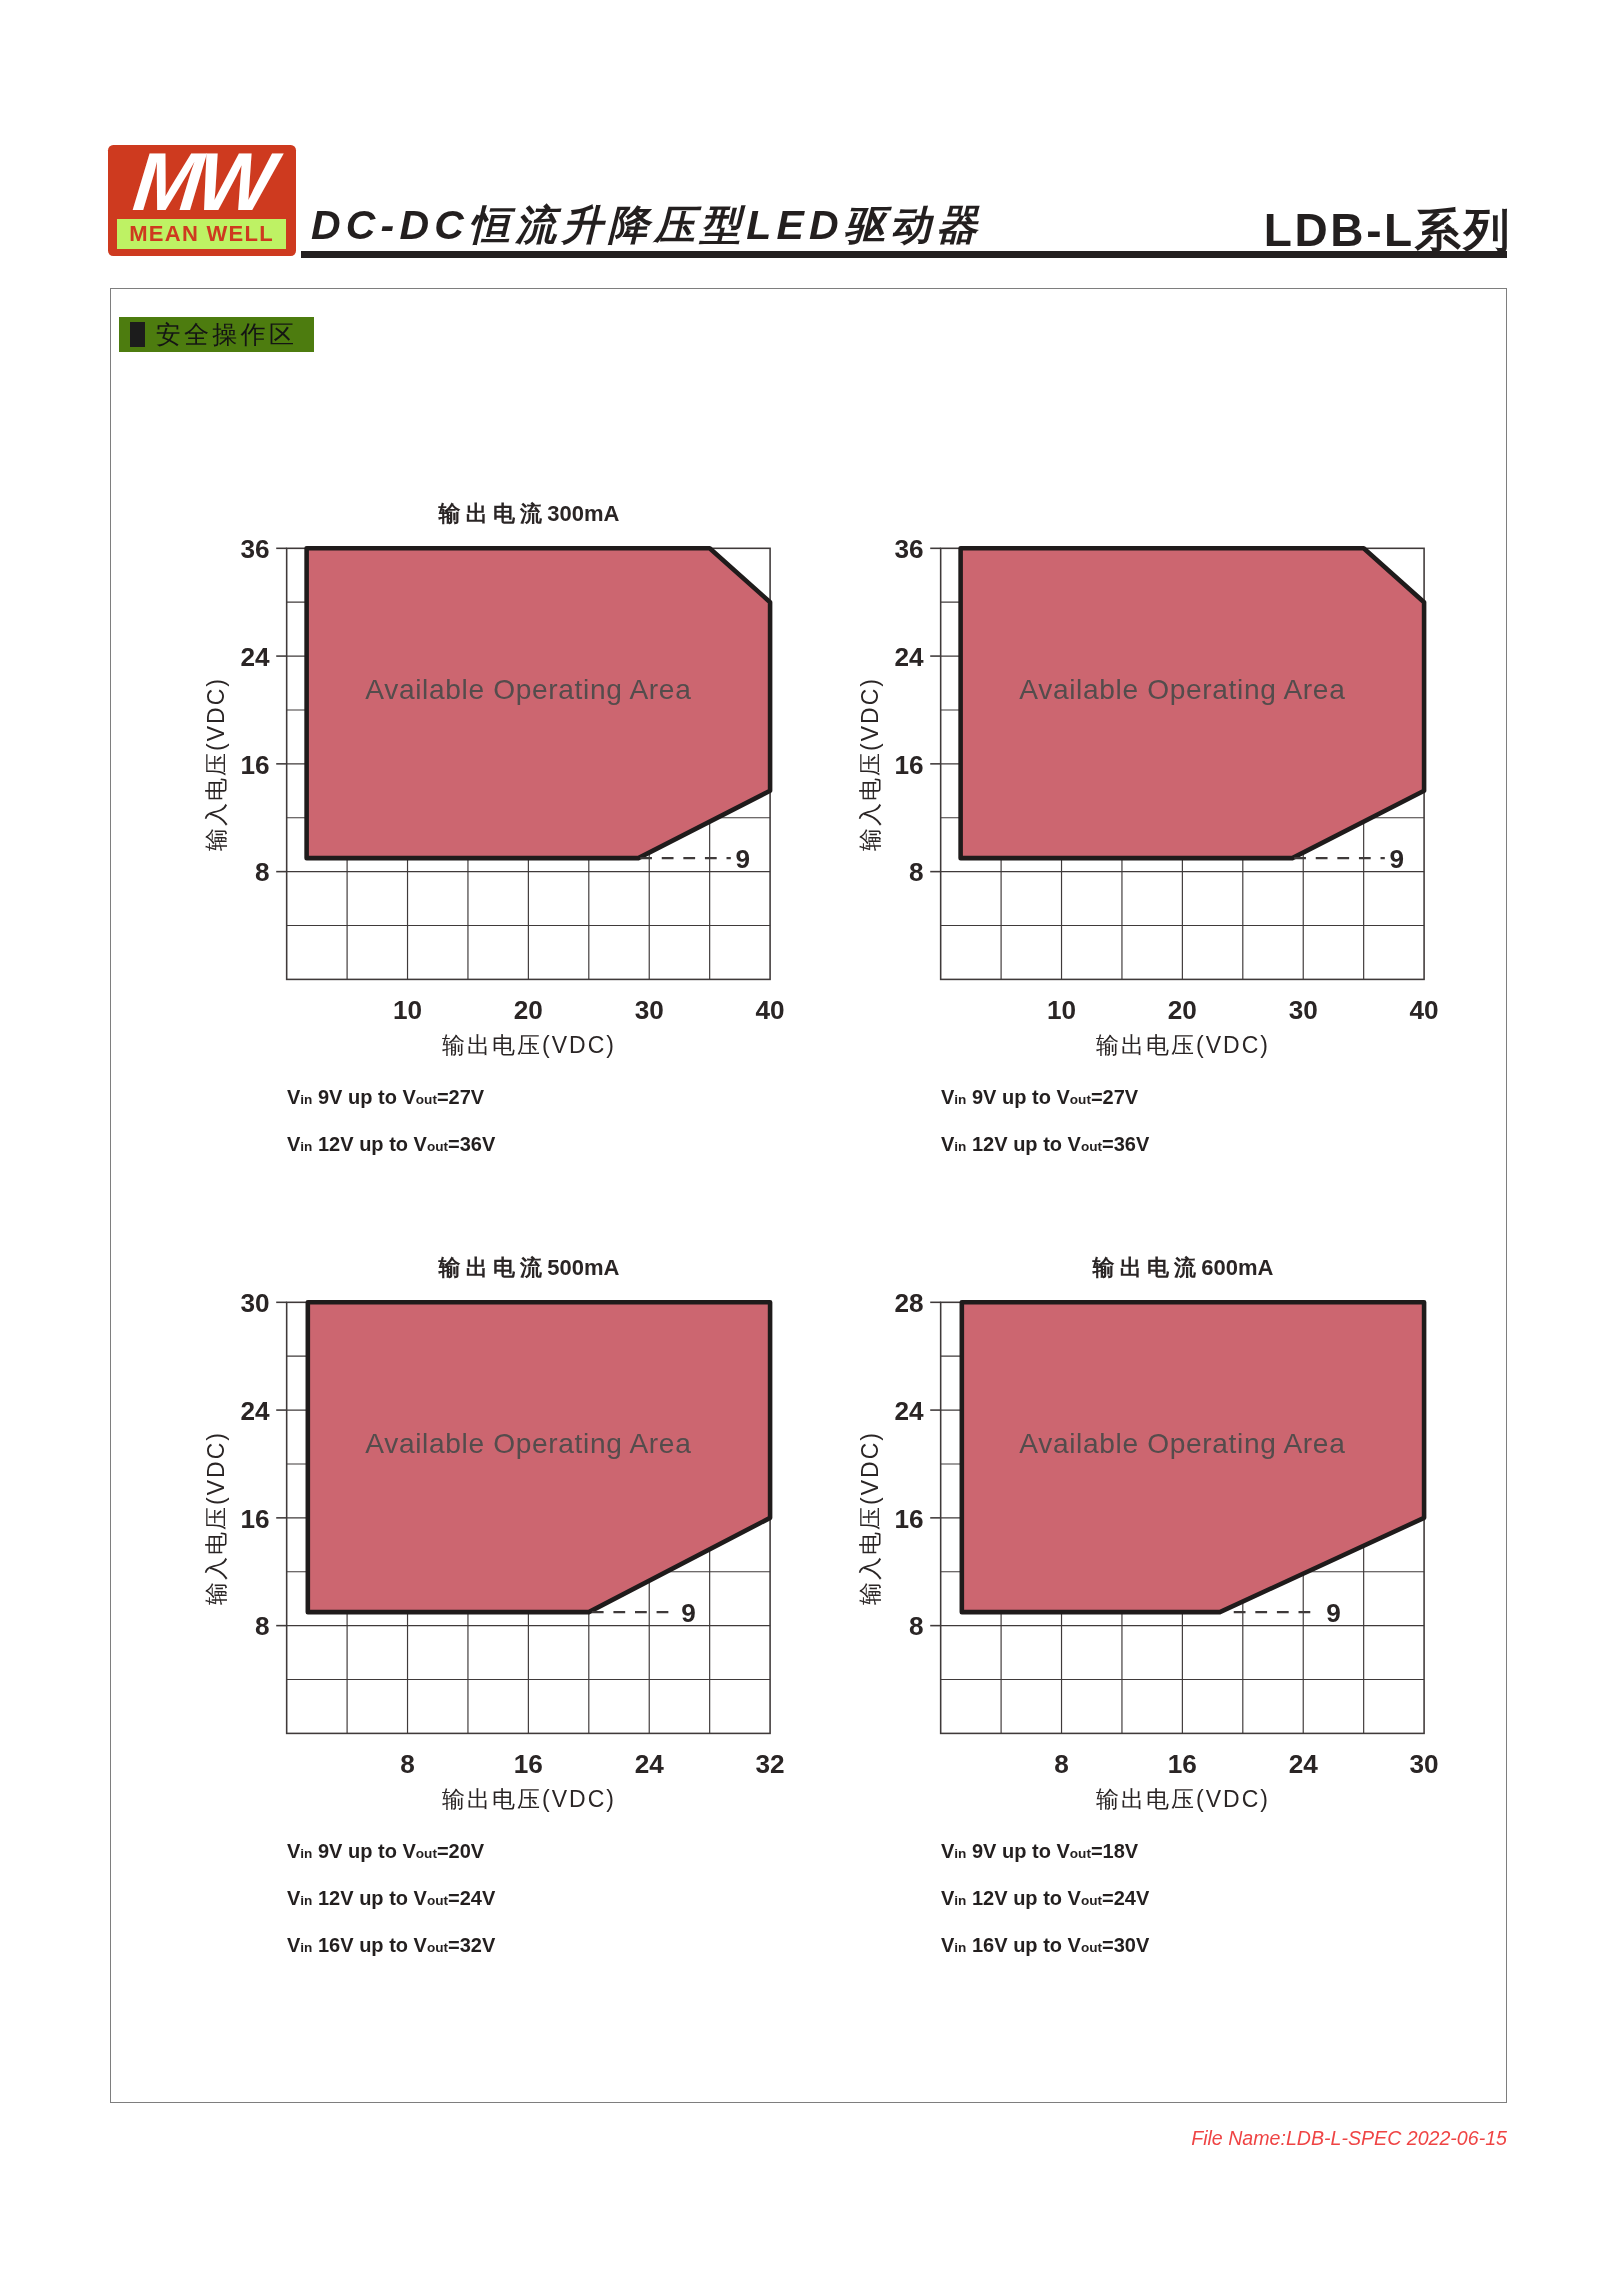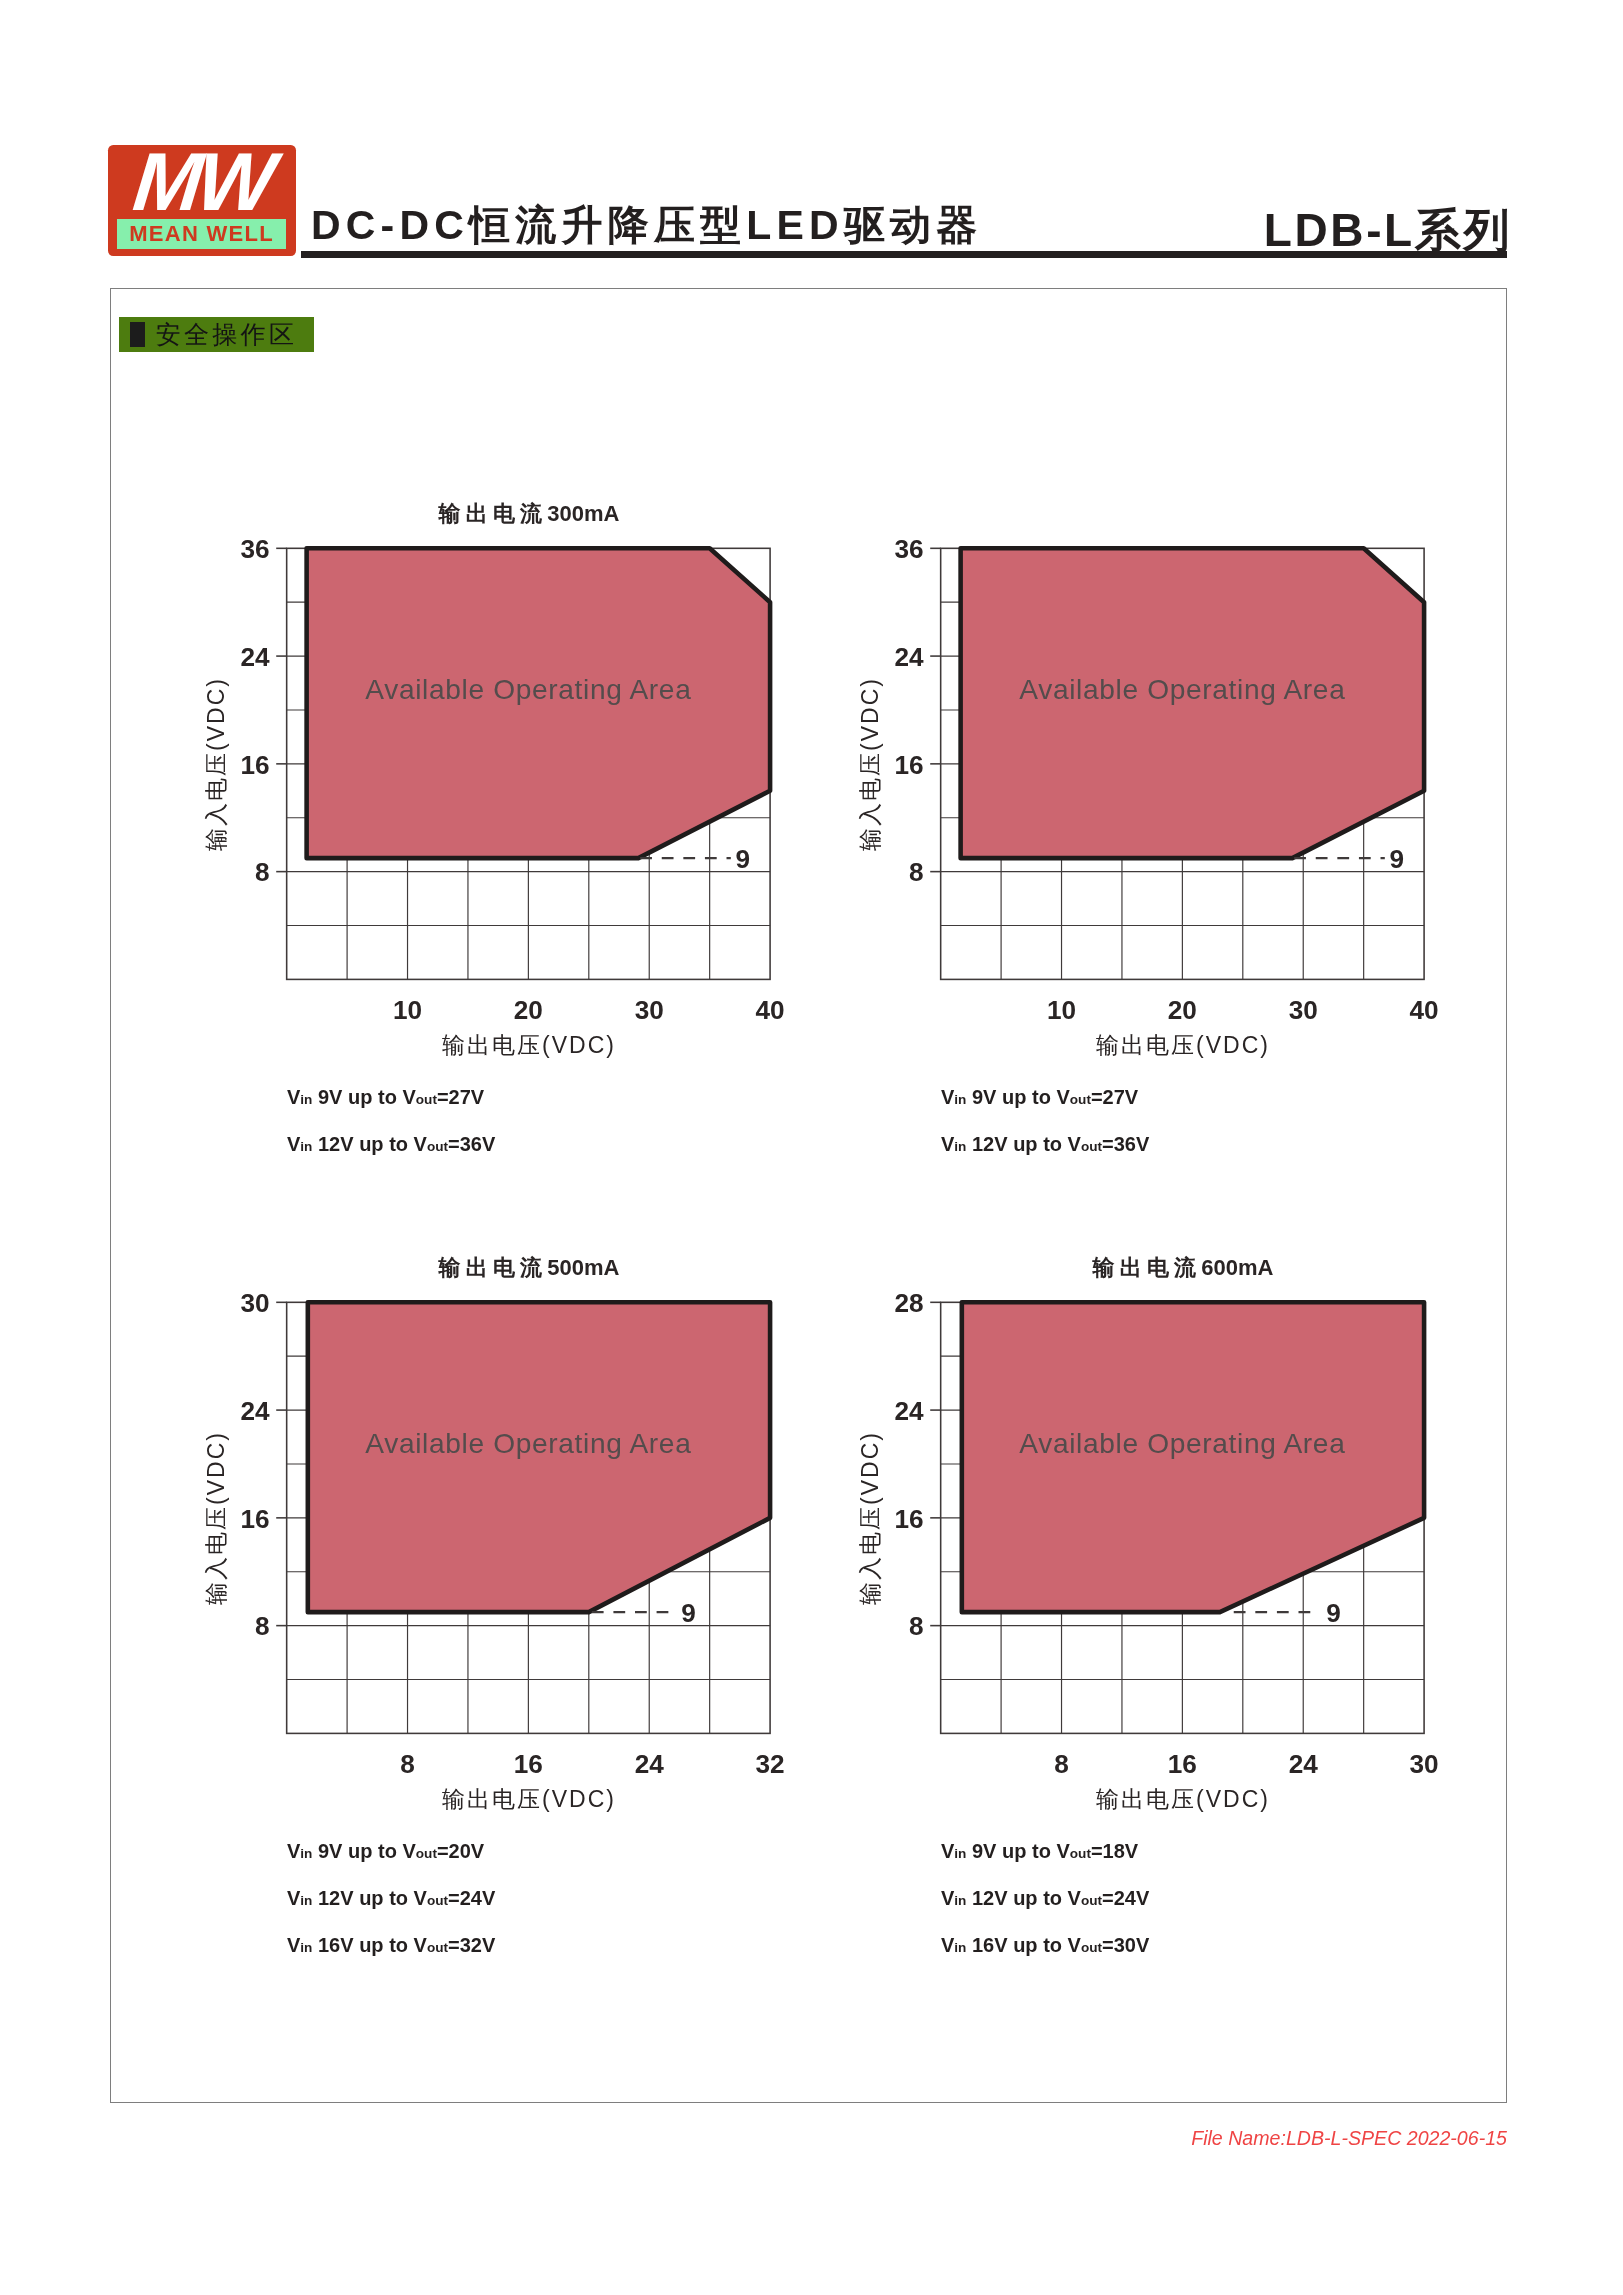--- a/index.html
+++ b/index.html
@@ -4,24 +4,24 @@
 <style>
   html,body{margin:0;padding:0;}
   body{
     width:1623px;height:2295px;position:relative;background:#ffffff;
     font-family:"Liberation Sans","DejaVu Sans",sans-serif;color:#231f1f;overflow:hidden;
   }
   
   .logo{position:absolute;left:108px;top:145px;width:188px;height:111px;background:#CE3A1F;border-radius:5.2px;}
   .logo .mw{position:absolute;left:0;right:0;top:-2.6px;text-align:center;font-size:82px;line-height:79px;
     font-weight:bold;font-style:italic;color:#ffffff;letter-spacing:-5.2px;transform:skewX(-6deg);}
-  .logo .band{position:absolute;left:9px;right:9.8px;bottom:7.2px;height:30px;background:#86efac;
+  .logo .band{position:absolute;left:9px;right:9.8px;bottom:7.2px;height:30px;background:#bef264;
     display:flex;align-items:center;justify-content:center;}
   .logo .band span{color:#CE3A1F;font-weight:bold;font-size:22px;letter-spacing:1.3px;white-space:nowrap;}
-  .h-title{position:absolute;left:311px;top:198px;font-size:41px;font-weight:bold;letter-spacing:5.2px;white-space:nowrap;}
+  .h-title{position:absolute;left:311px;top:198px;font-size:41px;font-weight:bold;letter-spacing:5.2px;white-space:nowrap;font-style:italic;}
   .h-series{position:absolute;right:111px;top:200px;font-size:46px;font-weight:bold;letter-spacing:2.6px;white-space:nowrap;}
   .h-rule{position:absolute;left:301px;top:251px;width:1206px;height:6.5px;background:#231f1f;}
   
   .main-box{position:absolute;left:110px;top:288px;width:1395px;height:1813px;border:1.3px solid #7E7E7E;background:#ffffff;}
   .section-band{position:absolute;left:119px;top:317px;width:195px;height:35px;background:#4d7c0f;
     display:flex;align-items:center;}
   .section-band .sq{width:15.7px;height:25px;background:#1c1c1c;margin-left:10.5px;margin-right:10.5px;flex:0 0 auto;}
   .section-band .lbl{font-size:25px;letter-spacing:3.3px;color:#141414;white-space:nowrap;}
   
   .chart{position:absolute;width:655px;height:753px;}

